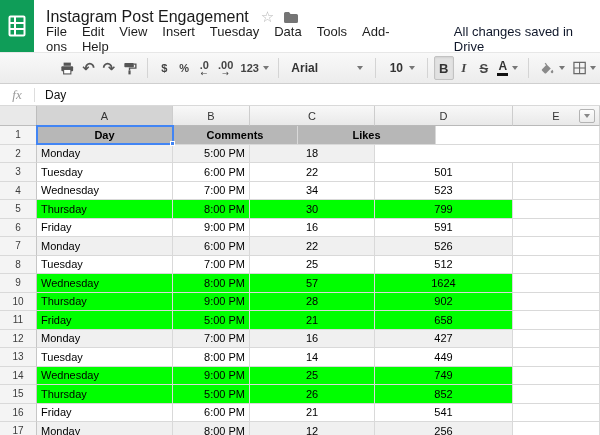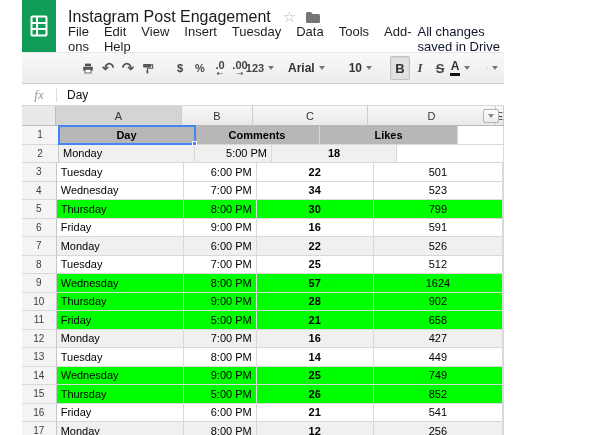--- a/index.html
+++ b/index.html
@@ -1,21 +1,21 @@
 <!DOCTYPE html>
 <html style="--brand: #0f9d58; --hl: #00ff00; --hdr: #b7b7b7; --alt: #f0f0f0; --selblue: #4285f4;"><head>
 <meta charset="utf-8">
 <style>
   :root{
     --brand:#0f9d58; --hl:#00ff00; --hdr:#b7b7b7; --alt:#f0f0f0; --selblue:#4285f4;
   }
   *{margin:0;padding:0;box-sizing:border-box;}
   html,body{width:600px;height:435px;overflow:hidden;background:#fff;
     font-family:"Liberation Sans", sans-serif;}
-  .app{position:relative;width:504px;height:435px;background:#fff;overflow:hidden;padding-left:22px;}
+  .app{position:relative;width:600px;height:435px;background:#fff;overflow:hidden;}
 
   
   .titlebar{position:relative;height:52px;background:#fff;}
   .logo{position:absolute;left:0;top:0;width:34px;height:52px;background:var(--brand);
     display:flex;align-items:center;justify-content:center;}
   .tb-right{margin-left:46px;padding-top:6px;}
   .title-row{display:flex;align-items:center;height:22px;}
   .doc-title{font-size:16px;color:#1a1a1a;}
   .star{font-size:15px;color:#b5b5b5;margin-left:12px;line-height:14px;cursor:pointer;}
   .folder{margin-left:10px;display:inline-flex;align-items:center;cursor:pointer;}
@@ -33,21 +33,21 @@
   .tbtn.txt{font-size:11px;font-weight:bold;}
   .glyph{font-family:"DejaVu Sans", sans-serif;font-size:15px;font-weight:bold;color:#555;line-height:15px;}
   .sep{width:1px;height:20px;background:#d4d4d4;margin:0 6px;}
   .caret{width:0;height:0;border-left:3px solid transparent;border-right:3px solid transparent;
     border-top:4px solid #777;margin-left:4px;}
   .dec{display:inline-flex;flex-direction:column;align-items:center;justify-content:center;}
   .dec .num{font-size:11px;font-weight:bold;line-height:10px;color:#444;}
   .dec .arr{font-size:8px;line-height:7px;color:#444;font-family:"DejaVu Sans",sans-serif;}
   .select-box{display:inline-flex;align-items:center;height:24px;padding:0 6px;cursor:pointer;}
   .font-select{width:86px;}
-  .font-select .lbl{font-size:12px;color:#333;font-weight:bold;flex:1;text-align:center;}
+  .font-select .lbl{font-size:12px;color:#333;font-weight:bold;flex:1;text-align:left;}
   .size-select{width:40px;}
   .size-select .lbl{font-size:12px;color:#333;font-weight:bold;flex:1;text-align:center;}
   .b-active{background:#e2e2e2;border:1px solid #c2c2c2;box-shadow:inset 0 1px 2px rgba(0,0,0,.08);}
   .bold-l{font-size:13px;font-weight:bold;color:#333;}
   .ital-l{font-size:13px;font-style:italic;font-weight:bold;color:#444;font-family:"Liberation Serif",serif;}
   .strike-l{font-size:13px;font-weight:bold;color:#444;text-decoration:line-through;}
   .acolor-l{font-size:12px;font-weight:bold;color:#333;border-bottom:3px solid #111;padding:0 1px;line-height:13px;}
 
   
   .formula-bar{height:22px;background:#fff;border-bottom:1px solid #d9d9d9;
@@ -74,21 +74,21 @@
 
   .rows{height:309px;overflow:hidden;}
   .row{display:flex;height:18.5px;}
   .rnum{width:37px;background:#f4f4f4;border-right:1px solid #c6c6c6;border-bottom:1px solid #d9d9d9;
     font-size:10px;color:#3c3c3c;display:flex;align-items:center;justify-content:center;cursor:pointer;}
   .cell{border-right:1px solid #d9d9d9;border-bottom:1px solid #d9d9d9;
     font-size:11px;color:#000;display:flex;align-items:center;background:#fff;cursor:cell;
     white-space:nowrap;overflow:hidden;}
   .col-a{width:136px;padding-left:4px;justify-content:flex-start;}
   .col-b{width:77px;padding-right:4px;justify-content:flex-end;}
-  .col-c{width:125px;justify-content:center;font-weight:bold;}
+  .col-c{width:125px;justify-content:center;}
   .col-d{width:138px;justify-content:center;}
   .col-e{width:87px;}
   .bg-hdr{background:var(--hdr);font-weight:bold;justify-content:center;padding:0;}
   .bg-green{background:var(--hl);}
   .bg-alt{background:var(--alt);}
 
   .selection{position:absolute;left:36px;top:19px;width:138px;height:20px;
     border:2px solid var(--selblue);pointer-events:none;}
   .handle{position:absolute;right:-3px;bottom:-3px;width:5px;height:5px;
     background:var(--selblue);border:1px solid #fff;}

